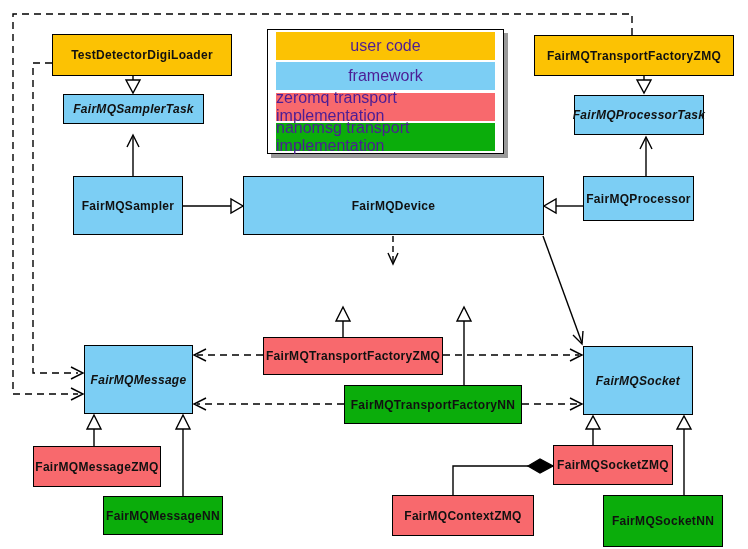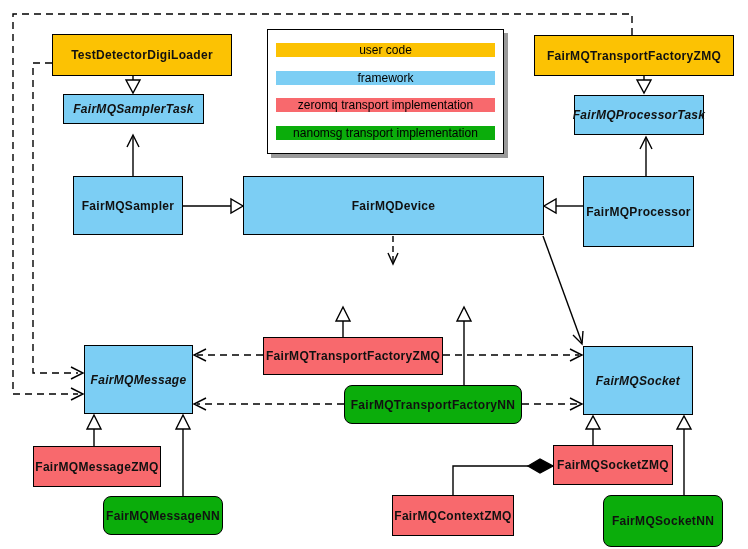--- a/index.html
+++ b/index.html
@@ -6,27 +6,27 @@
   .canvas{position:relative;width:748px;height:549px;background:#fff;overflow:hidden;
           font-family:"Liberation Sans",sans-serif;}
   svg.wires{position:absolute;left:0;top:0;z-index:1;}
   .node{position:absolute;z-index:2;box-sizing:border-box;border:1.5px solid #000;
         display:flex;align-items:center;justify-content:center;text-align:center;
         font-weight:bold;font-size:12px;letter-spacing:.3px;color:#111;white-space:nowrap;}
   .abstract{font-style:italic;}
   .c-user{background:#FCC203;}
   .c-fw{background:#7CCEF4;}
   .c-zmq{background:#F8696D;}
-  .c-nn{background:#0BAD0B;border-radius:8px;}
+  .c-nn{background:#0BAD0B;}
   .legend{position:absolute;z-index:2;left:267px;top:29px;width:237px;height:125px;
           box-sizing:border-box;background:#fff;border:1.5px solid #000;
           box-shadow:4px 4px 0 #9a9a9a;display:flex;flex-direction:column;
           justify-content:space-evenly;align-items:center;}
-  .legend-bar{width:219px;height:14px;display:flex;align-items:center;justify-content:center;
-          font-size:12px;color:#000000;}
+  .legend-bar{width:219px;height:28px;display:flex;align-items:center;justify-content:center;
+          font-size:16px;color:#4c1d95;}
 </style>
 </head>
 <body>
 
 <div class="canvas">
 
   <svg class="wires" width="748" height="549" viewBox="0 0 748 549" fill="none" stroke="#000" stroke-width="1.4">
 
     <g>
       <polyline points="632,35 632,14 13,14 13,394 78,394" stroke-dasharray="7 5"></polyline>
@@ -138,29 +138,29 @@
   </div>
 
   <div class="node c-user" style="left:52px;top:34px;width:180px;height:42px">TestDetectorDigiLoader</div>
   <div class="node c-user" style="left:534px;top:35px;width:200px;height:41px">FairMQTransportFactoryZMQ</div>
 
   <div class="node c-fw abstract" style="left:63px;top:94px;width:141px;height:30px">FairMQSamplerTask</div>
   <div class="node c-fw abstract" style="left:574px;top:95px;width:130px;height:40px">FairMQProcessorTask</div>
 
   <div class="node c-fw" style="left:73px;top:176px;width:110px;height:59px">FairMQSampler</div>
   <div class="node c-fw" style="left:243px;top:176px;width:301px;height:59px">FairMQDevice</div>
-  <div class="node c-fw" style="left:583px;top:176px;width:111px;height:71px">FairMQProcessor</div>
+  <div class="node c-fw" style="left:583px;top:176px;width:111px;height:45px">FairMQProcessor</div>
 
 
   <div class="node c-fw abstract" style="left:84px;top:345px;width:109px;height:69px">FairMQMessage</div>
   <div class="node c-fw abstract" style="left:583px;top:346px;width:110px;height:69px">FairMQSocket</div>
 
   <div class="node c-zmq" style="left:263px;top:337px;width:180px;height:38px">FairMQTransportFactoryZMQ</div>
   <div class="node c-nn" style="left:344px;top:385px;width:178px;height:39px">FairMQTransportFactoryNN</div>
 
   <div class="node c-zmq" style="left:33px;top:446px;width:128px;height:41px">FairMQMessageZMQ</div>
   <div class="node c-nn" style="left:103px;top:496px;width:120px;height:39px">FairMQMessageNN</div>
 
   <div class="node c-zmq" style="left:553px;top:445px;width:120px;height:40px">FairMQSocketZMQ</div>
-  <div class="node c-zmq" style="left:392px;top:495px;width:122px;height:41px">FairMQContextZMQ</div>
+  <div class="node c-zmq" style="left:392px;top:495px;width:142px;height:41px">FairMQContextZMQ</div>
   <div class="node c-nn" style="left:603px;top:495px;width:120px;height:52px">FairMQSocketNN</div>
 
 </div>
 
 </body></html>

